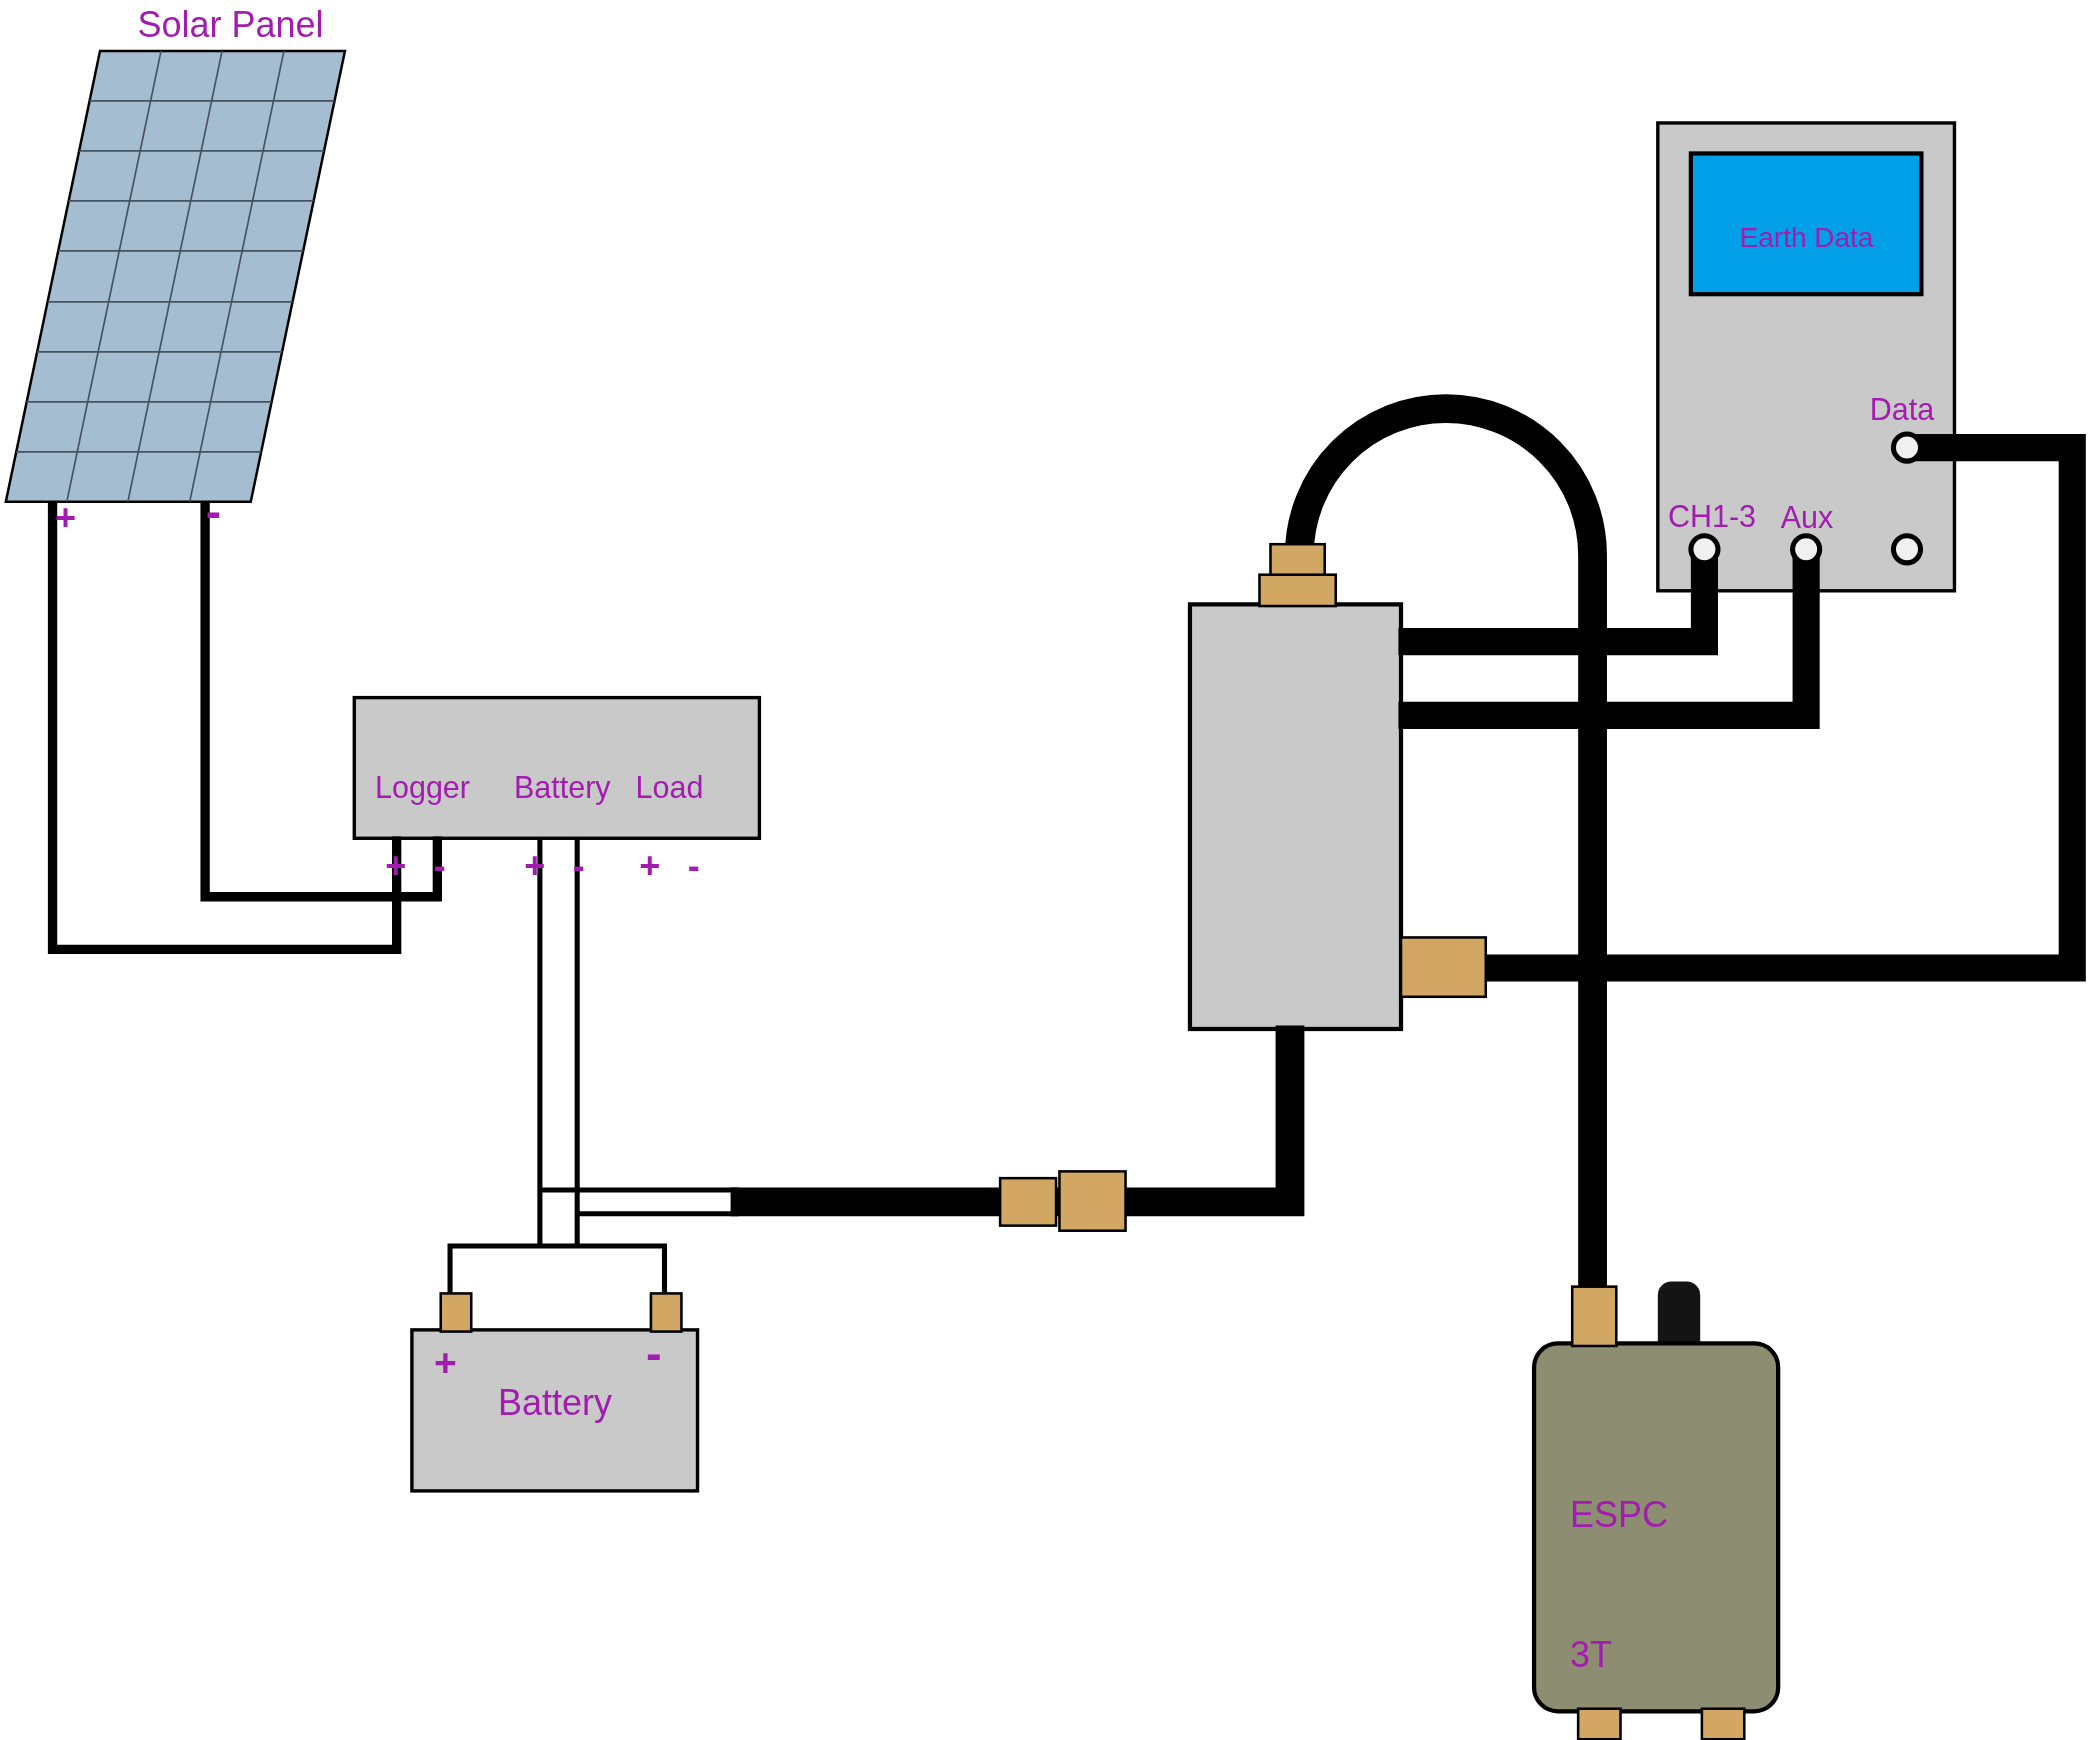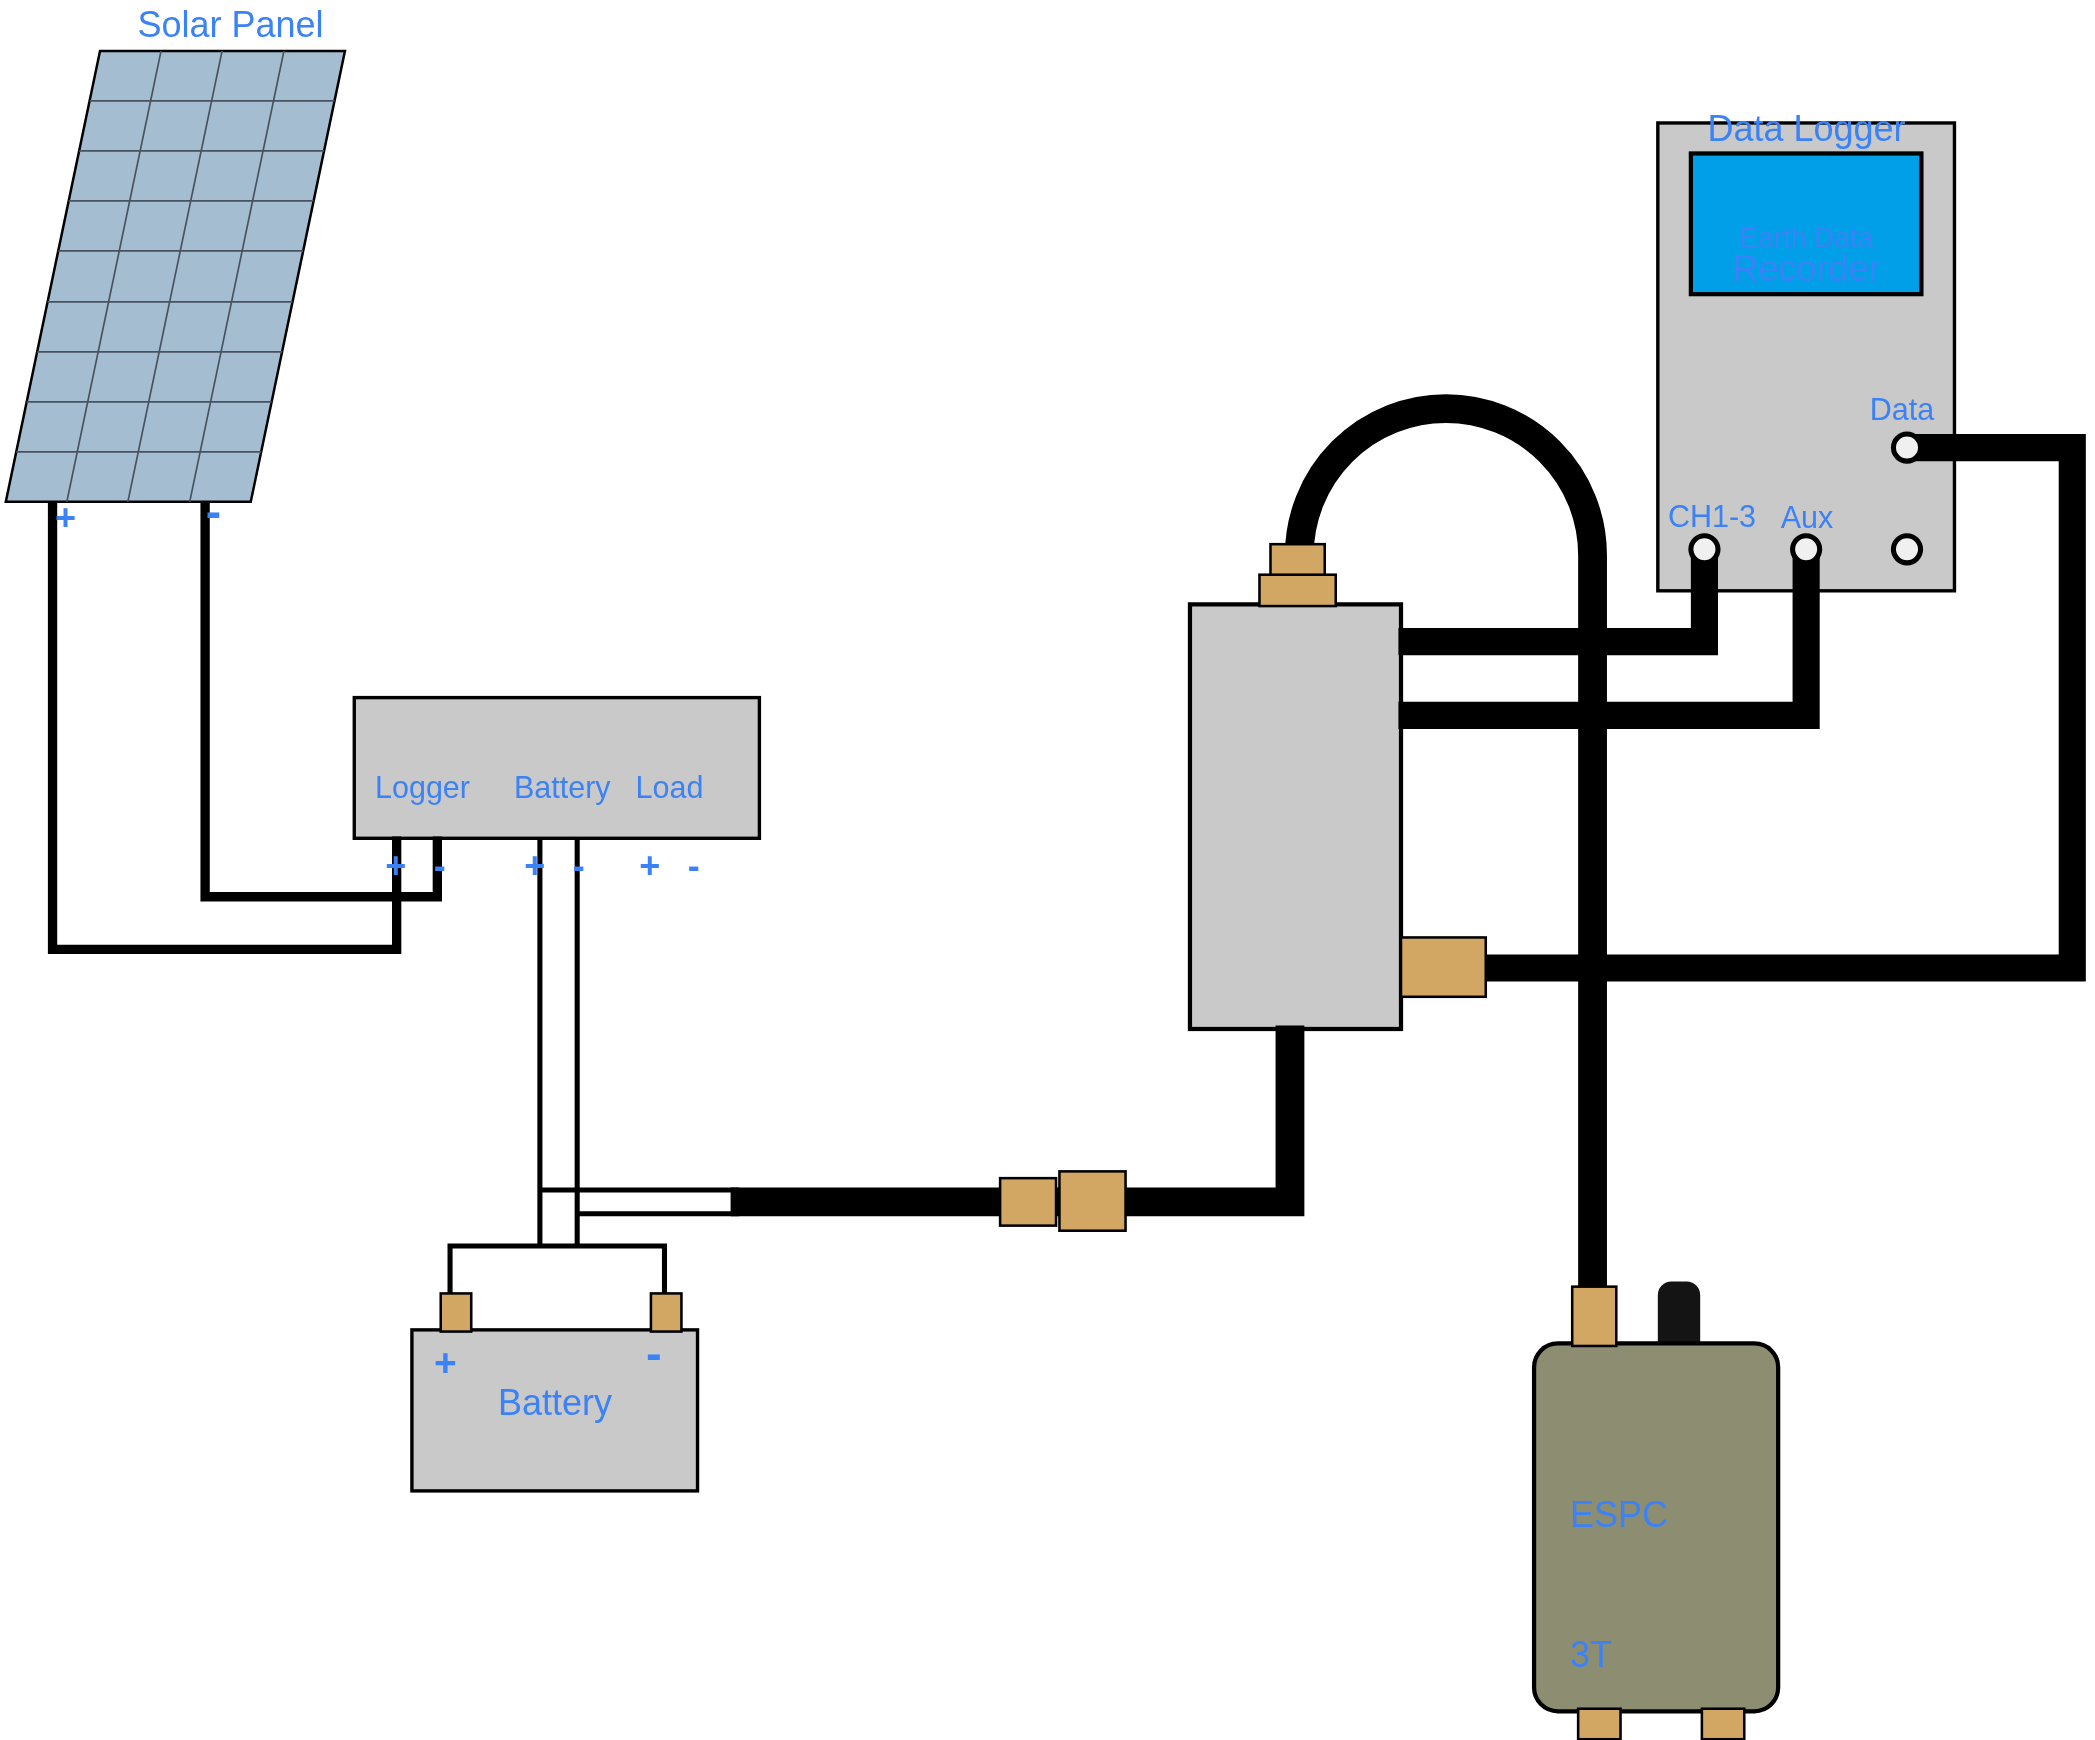--- a/index.html
+++ b/index.html
@@ -2,21 +2,21 @@
 <html style="font-size:13.6px"><head>
 <meta charset="utf-8">
 <style>
   *{box-sizing:border-box;}
   html,body{margin:0;padding:0;background:#fff;}
   #stage{
     position:relative;width:2096px;height:1741px;background:#ffffff;
     font-family:"Liberation Sans",sans-serif;color:#000;overflow:hidden;
   }
   #stage svg{position:absolute;left:0;top:0;}
-  .lbl{position:absolute;color:#3b82f6;white-space:pre;line-height:1.25;}
+  .lbl{position:absolute;color:#a21caf;white-space:pre;line-height:1.25;}
   .c{text-align:center;}
   .b{font-weight:bold;}
   .f42{font-size:36px;}
   .f36{font-size:30.5px;}
   .f33{font-size:28px;}
   .f43{font-size:36px;}
   .term-group{width:81px;}
   .tname{font-size:30.5px;text-align:center;}
   .pm{display:flex;justify-content:space-between;padding:3.4px 10.2px 0 10.2px;font-size:36px;font-weight:bold;}
 </style>
@@ -128,24 +128,20 @@
     </div>
   </div>
 
   <div class="lbl b" style="left:434px;top:1339px;font-size:39px;">+</div>
 
   <div class="lbl b" style="left:646px;top:1324px;font-size:47px;">-</div>
 
   <div class="lbl f42 c" style="left:412px;top:1380px;width:286px;">Battery</div>
 
 
-  <div class="lbl f42 c" style="left:1658px;top:12px;width:297px;line-height:1.3;">
-    <div>Data Logger</div>
-    <div>Recorder</div>
-  </div>
 
   <div class="lbl f33 c" style="left:1691px;top:208px;width:231px;margin-top:12px;">Earth Data</div>
 
   <div class="lbl f36 c" style="left:1834px;top:390px;width:136px;">Data</div>
 
   <div class="lbl f36 c" style="left:1644px;top:497px;width:136px;">CH1-3</div>
 
   <div class="lbl f36 c" style="left:1739px;top:498px;width:136px;">Aux</div>
 
   <div class="lbl f43" style="left:1570px;top:1398px;width:186px;line-height:1.3;">

